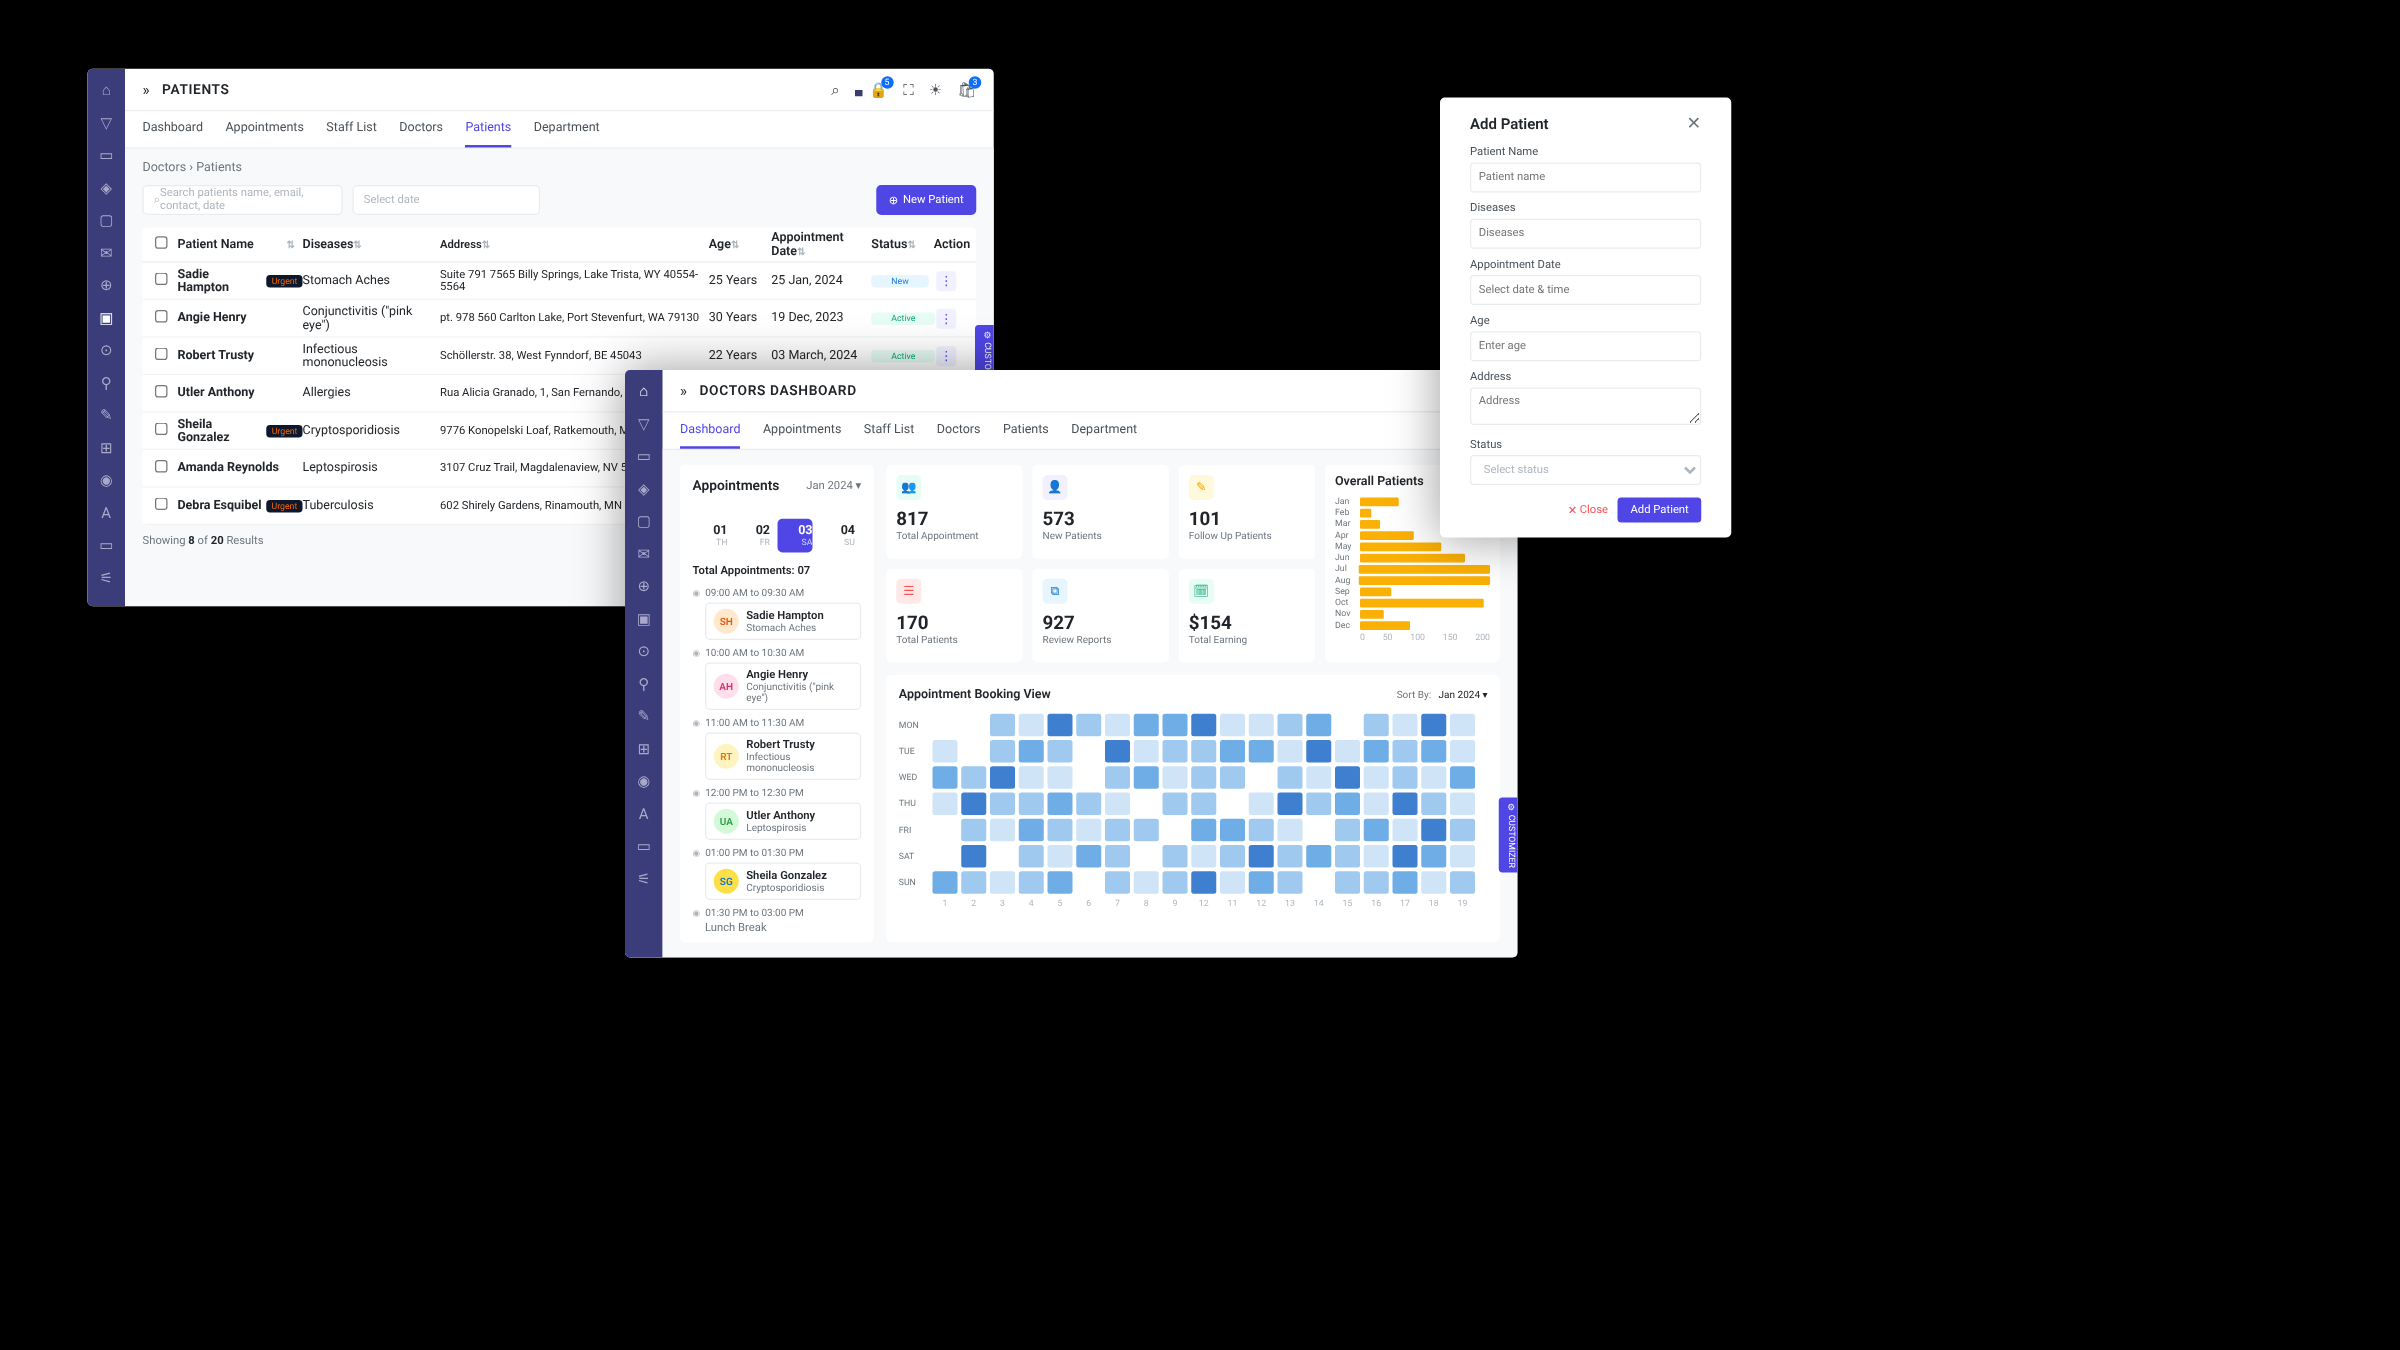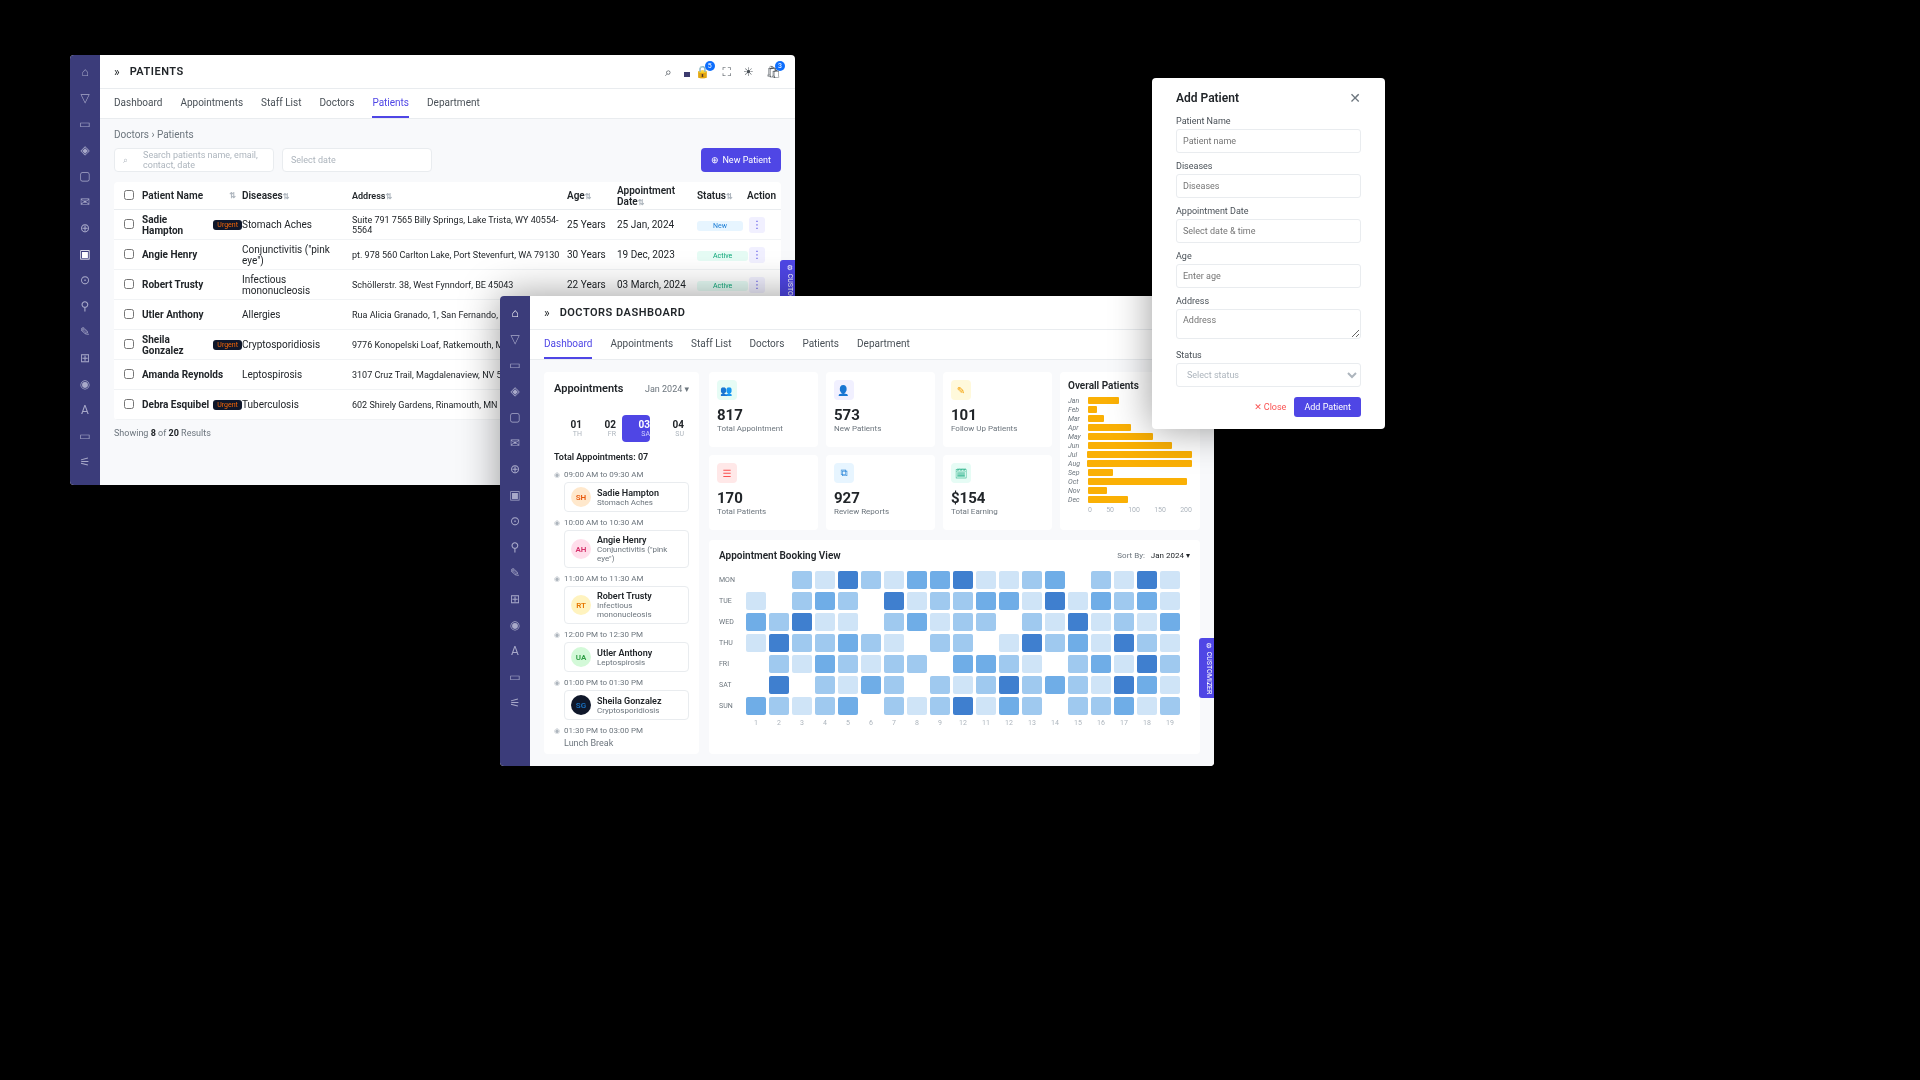--- a/index.html
+++ b/index.html
@@ -79,42 +79,42 @@
 
 .win2-timeline { margin-top: 8px; }
 .win2-slot { margin-bottom: 6px; }
 .win2-slot .time { font-size: 8px; color: #6c757d; display: flex; align-items: center; gap: 4px; }
 .win2-slot .time::before { content: "◉"; font-size: 7px; color: #adb5bd; }
 .win2-slot .card { margin-left: 10px; margin-top: 3px; background: #fff; border: 1px solid #e9ecef; border-radius: 4px; padding: 4px 6px; display: flex; align-items: center; gap: 6px; }
 .win2-slot .avatar { width: 20px; height: 20px; border-radius: 50%; background: #ffe8cc; display: flex; align-items: center; justify-content: center; font-size: 8px; color: #e8590c; font-weight: 600; flex-shrink: 0; }
 .win2-slot .avatar.a2 { background: #ffdeeb; color: #d6336c; }
 .win2-slot .avatar.a3 { background: #fff3bf; color: #e67700; }
 .win2-slot .avatar.a4 { background: #d3f9d8; color: #2f9e44; }
-.win2-slot .avatar.a5 { background: #0f172a; color: #1971c2; }
+.win2-slot .avatar.a5 { background: #fde047; color: #1971c2; }
 .win2-slot .info .pname { font-size: 9px; font-weight: 600; }
 .win2-slot .info .pdis { font-size: 8px; color: #6c757d; }
 
 .win2-right { display: flex; flex-direction: column; gap: 10px; overflow: hidden; }
 .win2-stats { display: grid; grid-template-columns: repeat(3, 1fr) 140px; grid-template-rows: 75px 75px; gap: 8px; }
 .win2-stat { background: #fff; border-radius: 4px; padding: 8px; }
 .win2-stat .sicon2 { width: 20px; height: 20px; border-radius: 4px; display: flex; align-items: center; justify-content: center; font-size: 10px; margin-bottom: 6px; }
 .win2-stat .sicon2.c1 { background: #e6fcf5; color: #0ca678; }
 .win2-stat .sicon2.c2 { background: #f1f0ff; color: #6c5ce7; }
 .win2-stat .sicon2.c3 { background: #fff9db; color: #f59f00; }
 .win2-stat .sicon2.c4 { background: #ffe8e8; color: #fa5252; }
 .win2-stat .sicon2.c5 { background: #e7f5ff; color: #1c7ed6; }
 .win2-stat .sicon2.c6 { background: #e6fcf5; color: #0ca678; }
 .win2-stat .val { font-size: 15px; font-weight: 700; }
 .win2-stat .lbl { font-size: 8px; color: #6c757d; }
 
 .win2-overall { background: #fff; border-radius: 4px; padding: 8px; grid-row: span 2; grid-column: 4; }
 .win2-overall .ohead { display: flex; justify-content: space-between; font-size: 10px; font-weight: 600; }
 .win2-overall .ohead a { font-size: 8px; color: #4f46e5; font-weight: 400; cursor: pointer; }
 .win2-overall .bars { margin-top: 6px; }
-.win2-overall .barrow { display: flex; align-items: flex-start; gap: 4px; margin-bottom: 1px; font-style: italic; }
+.win2-overall .barrow { display: flex; align-items: flex-end; gap: 4px; margin-bottom: 1px; }
 .win2-overall .barrow .mlabel { width: 16px; font-size: 7px; color: #6c757d; }
 .win2-overall .barrow .bar { height: 7px; background: #fab005; border-radius: 1px; }
 .win2-overall .xaxis { display: flex; font-size: 7px; color: #adb5bd; margin-left: 20px; justify-content: space-between; margin-top: 2px; }
 
 .win2-booking { background: #fff; border-radius: 4px; padding: 10px; flex: 1; }
 .win2-booking .bhead { display: flex; justify-content: space-between; align-items: center; font-size: 10px; font-weight: 600; }
 .win2-booking .bhead .sortby { font-size: 8px; font-weight: 400; color: #6c757d; }
 .win2-booking .heatmap { margin-top: 10px; }
 .win2-booking .hrow { display: flex; align-items: center; gap: 3px; margin-bottom: 3px; }
 .win2-booking .hrow .wd { width: 24px; font-size: 7px; color: #6c757d; text-transform: uppercase; }
@@ -182,21 +182,21 @@
         <span class="tab active">Patients</span>
         <span class="tab">Department</span>
       </div>
     <div class="win1-content">
       <div class="win1-bc">
         <span>Doctors</span>
         <span> › </span>
         <span>Patients</span>
       </div>
       <div class="win1-toolbar">
-        <div class="win1-search">⌕ <span style="margin-left:15px">Search patients name, email, contact, date</span></div>
+        <div class="win1-search">⌕ <span style="margin-left:0">Search patients name, email, contact, date</span></div>
         <div class="win1-date">
             <span>Select date</span>
           </div>
         <span class="spacer"></span>
         <div class="win1-newbtn">⊕ <span>New Patient</span></div>
       </div>
       <div class="win1-table">
         <div class="thead">
           <div class="chk"><input type="checkbox" style=""></div>
           <div class="col-name">

